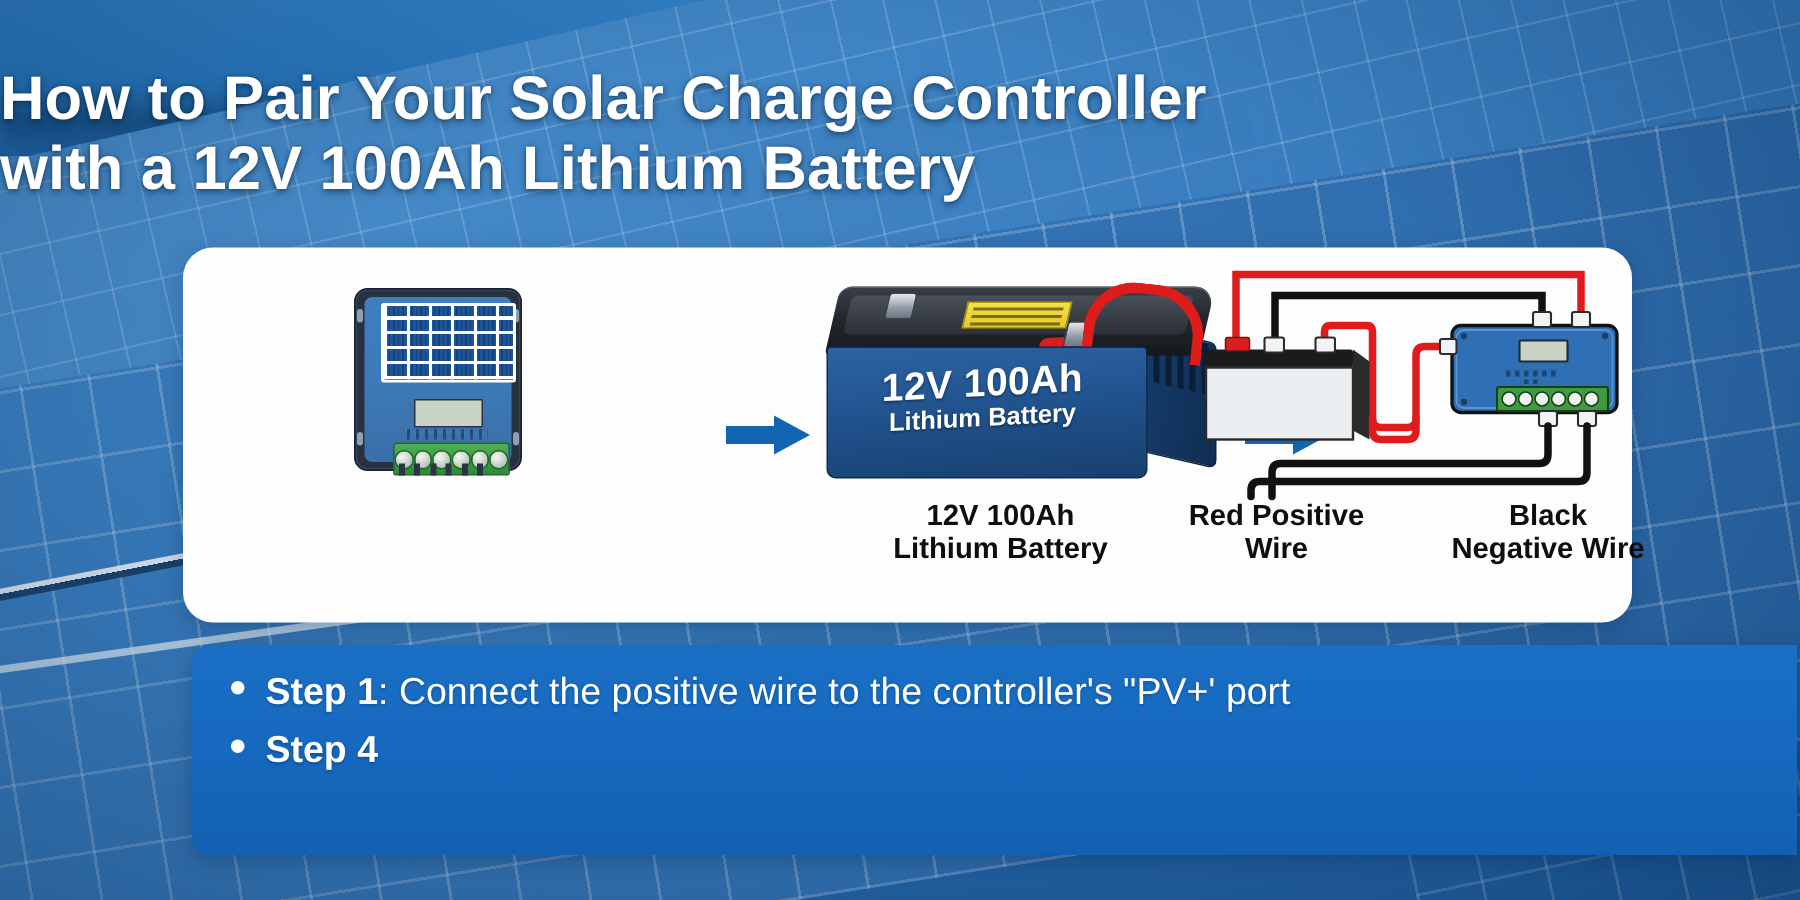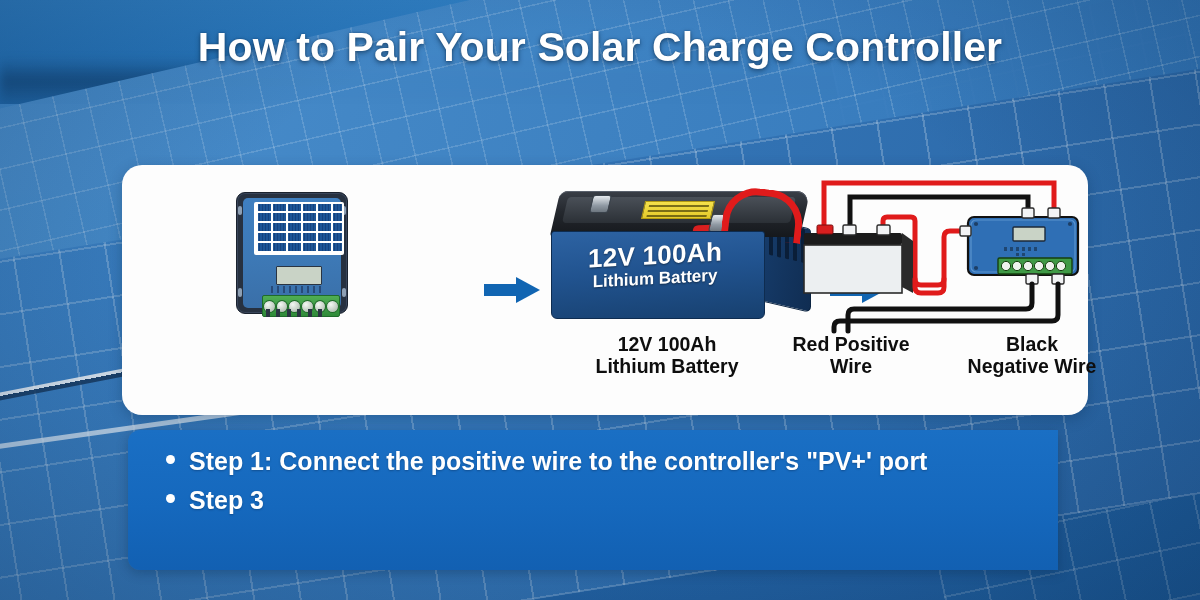--- a/index.html
+++ b/index.html
@@ -58,21 +58,21 @@
   }
   .bg-rail2{
     position:absolute;left:-80px;top:455px;width:620px;height:5px;
     transform:rotate(-8deg);transform-origin:0 0;
     background:#e8f1f9;opacity:.75;
   }
   .bg-vig{position:absolute;inset:0;background:radial-gradient(ellipse at 50% 42%,rgba(0,0,0,0) 45%,rgba(9,40,76,.32) 100%);}
 
   
   #title{
-    position:absolute;left:0;top:24px;width:1200px;text-align:center;
+    position:absolute;left:0;top:42px;width:1200px;
     color:#ffffff;font-weight:bold;font-size:41px;line-height:47px;
     letter-spacing:.1px;
     text-shadow:0 2px 5px rgba(6,32,60,.55), 0 0 2px rgba(6,32,60,.45);
     font-family:"Liberation Sans", sans-serif;
   }
   #title .l2{display:block;}
 
   
   #card{
     position:absolute;left:122px;top:165px;width:966px;height:250px;
@@ -201,57 +201,58 @@
     border:7px solid #e01b1b;border-bottom:none;border-radius:34px 34px 0 0;
     transform:rotate(6deg);
   }
 
   
   #stage3{left:660px;width:306px;}
   #wire-svg{position:absolute;left:0;top:10px;}
 
   
   #steps{
-    position:absolute;left:128px;top:430px;width:930px;height:140px;
+    position:absolute;left:128px;top:430px;width:1070px;height:140px;
     background:linear-gradient(180deg,#1a6fc4 0%,#1568bd 55%,#1260b2 100%);
     border-radius:12px 0 0 12px;
     box-shadow:0 3px 12px rgba(6,32,62,.3);
-    padding:12px 0 0 12px;box-sizing:border-box;
+    padding:12px 0 0 0;box-sizing:border-box;
   }
   .step{
     display:flex;align-items:baseline;color:#ffffff;
     font-size:25px;line-height:39px;padding-left:26px;
     text-shadow:0 1px 2px rgba(5,30,60,.35);
     white-space:nowrap;
   }
   .step .dot{
     width:9px;height:9px;border-radius:50%;background:#ffffff;
     margin-right:14px;flex:0 0 auto;position:relative;top:-6px;
   }
   .step .lbl{font-weight:bold;margin-right:0;}
-  .step .txt{font-weight:bold;}
+  .step .txt{font-weight:normal;}
 </style>
 </head>
 <body>
 
 <div id="bg">
   <div class="bg-sky">
       <div class="blur"></div>
     </div>
   <div class="bg-field"></div>
   <div class="bg-panelC"></div>
   <div class="bg-panelA"></div>
   <div class="bg-panelB"></div>
   <div class="bg-rail1"></div>
   <div class="bg-rail2"></div>
   <div class="bg-vig"></div>
 </div>
 
 <div id="title">
   <span>How to Pair Your Solar Charge Controller</span>
+  <span class="l2">with a 12V 100Ah Lithium Battery</span>
 </div>
 
 <div id="card">
 
   <div class="stage" id="stage1">
     <div class="scc">
       <div class="scc-body"></div>
       <div class="scc-hole" style="left:2px;top:14px;"></div>
       <div class="scc-hole" style="left:2px;top:96px;"></div>
       <div class="scc-hole" style="left:106px;top:14px;"></div>
@@ -393,15 +394,15 @@
 </div>
 
 <div id="steps">
   <div class="step">
     <span class="dot"></span>
     <span class="lbl">Step 1</span>
     <span class="txt">: Connect the positive wire to the controller's "PV+' port</span>
   </div>
   <div class="step">
     <span class="dot"></span>
-    <span class="lbl">Step 3</span>
+    <span class="lbl">Step 4</span>
   </div>
 </div>
 
 </body></html>

